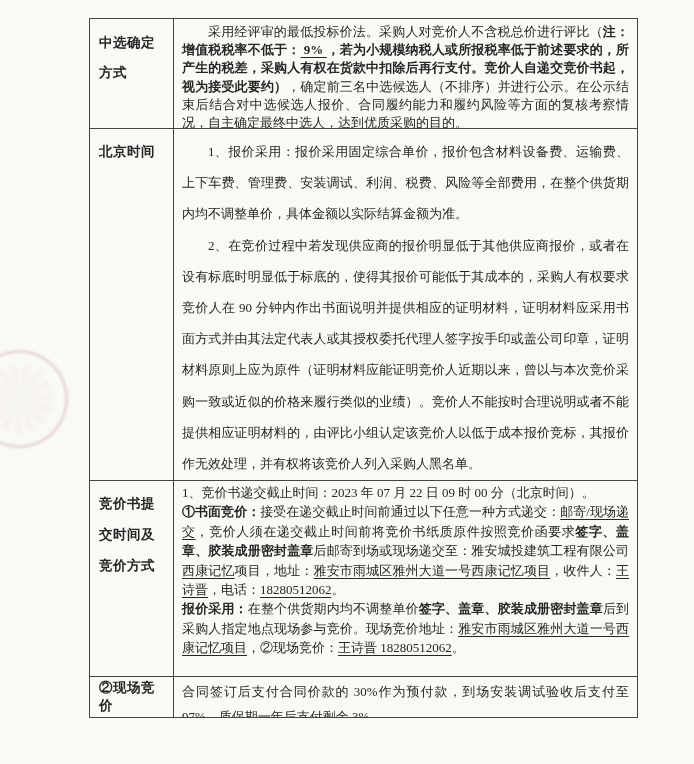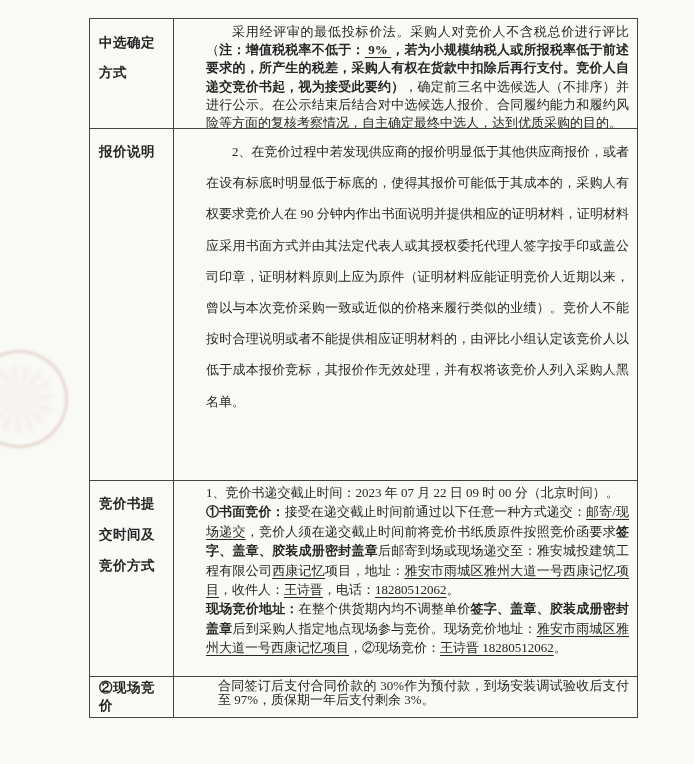--- a/index.html
+++ b/index.html
@@ -59,70 +59,71 @@
     font-size:13.5px;
     padding:7px 6px 0 9px;
     overflow:hidden;
     letter-spacing:.5px;
   }
   .content{
     font-size:13px;
     overflow:hidden;
   }
   .para{text-align:justify;text-justify:inter-character;}
-  .para.indent{text-indent:2em;margin-left:24px;}
+  .para.indent{text-indent:2em;}
   .b{font-weight:bold;}
   .u{text-decoration:underline;text-decoration-thickness:1px;text-underline-offset:3px;}
 
   
   .r1{height:110px;}
   .r1 .label{line-height:30px;padding-top:9px;}
   .r1 .content{padding:4px 8px 0 8px;line-height:18.2px;}
   
   .r2{height:352px;}
   .r2 .label{padding-top:14px;line-height:18px;}
   .r2 .content{padding:7px 8px 0 8px;line-height:31.2px;}
   
   .r3{height:196px;}
   .r3 .label{line-height:31px;padding-top:7px;}
-  .r3 .content{padding:2px 8px 0 8px;line-height:19.4px;margin-left:24px;}
+  .r3 .content{padding:2px 8px 0 8px;line-height:19.4px;}
   
   .r4{height:40px;}
   .r4 .label{display:flex;align-items:center;padding-top:0;}
-  .r4 .content{padding:2px 8px 0 8px;line-height:14px;margin-left:36px;}
+  .r4 .content{padding:2px 8px 0 8px;line-height:25px;}
 </style>
 </head>
 <body>
 
 <div class="page">
 
   <div class="stamp"></div>
 
   <div class="doc-table">
 
     <div class="row r1">
       <div class="label">中选确定方式</div>
       <div class="content">
           <div class="para indent"><span>采用经评审的最低投标价法。采购人对竞价人不含税总价进行评比（</span><span class="b">注：增值税税率不低于：</span><span class="b u"> 9% </span><span class="b">，若为小规模纳税人或所报税率低于前述要求的，所产生的税差，采购人有权在货款中扣除后再行支付。竞价人自递交竞价书起，视为接受此要约）</span><span>，确定前三名中选候选人（不排序）并进行公示。在公示结束后结合对中选候选人报价、合同履约能力和履约风险等方面的复核考察情况，自主确定最终中选人，达到优质采购的目的。</span></div>
         </div>
     </div>
 
     <div class="row r2">
-      <div class="label">报价说明</div>
+      <div class="label">北京时间</div>
       <div class="content">
+          <div class="para indent"><span>1、报价采用：报价采用固定综合单价，报价包含材料设备费、运输费、上下车费、管理费、安装调试、利润、税费、风险等全部费用，在整个供货期内均不调整单价，具体金额以实际结算金额为准。</span></div>
           <div class="para indent"><span>2、在竞价过程中若发现供应商的报价明显低于其他供应商报价，或者在设有标底时明显低于标底的，使得其报价可能低于其成本的，采购人有权要求竞价人在 90 分钟内作出书面说明并提供相应的证明材料，证明材料应采用书面方式并由其法定代表人或其授权委托代理人签字按手印或盖公司印章，证明材料原则上应为原件（证明材料应能证明竞价人近期以来，曾以与本次竞价采购一致或近似的价格来履行类似的业绩）。竞价人不能按时合理说明或者不能提供相应证明材料的，由评比小组认定该竞价人以低于成本报价竞标，其报价作无效处理，并有权将该竞价人列入采购人黑名单。</span></div>
         </div>
     </div>
 
     <div class="row r3">
       <div class="label">竞价书提交时间及竞价方式</div>
       <div class="content">
           <div class="para"><span>1、竞价书递交截止时间：2023 年 07 月 22 日 09 时 00 分（北京时间）。</span></div>
           <div class="para"><span class="b">①书面竞价：</span><span>接受在递交截止时间前通过以下任意一种方式递交：</span><span class="u">邮寄/现场递交</span><span>，竞价人须在递交截止时间前将竞价书纸质原件按照竞价函要求</span><span class="b">签字、盖章、胶装成册密封盖章</span><span>后邮寄到场或现场递交至：雅安城投建筑工程有限公司</span><span class="u">西康记忆</span><span>项目，地址：</span><span class="u">雅安市雨城区雅州大道一号西康记忆项目</span><span>，收件人：</span><span class="u">王诗晋</span><span>，电话：</span><span class="u">18280512062</span><span>。</span></div>
-          <div class="para"><span class="b">现场竞价地址：</span><span>在整个供货期内均不调整单价</span><span class="b">签字、盖章、胶装成册密封盖章</span><span>后到采购人指定地点现场参与竞价。现场竞价地址：</span><span class="u">雅安市雨城区雅州大道一号西康记忆项目</span><span>，②现场竞价：</span><span class="u">王诗晋 18280512062</span><span>。</span></div>
+          <div class="para"><span class="b">报价采用：</span><span>在整个供货期内均不调整单价</span><span class="b">签字、盖章、胶装成册密封盖章</span><span>后到采购人指定地点现场参与竞价。现场竞价地址：</span><span class="u">雅安市雨城区雅州大道一号西康记忆项目</span><span>，②现场竞价：</span><span class="u">王诗晋 18280512062</span><span>。</span></div>
         </div>
     </div>
 
     <div class="row r4">
       <div class="label">②现场竞价</div>
       <div class="content">
           <div class="para"><span>合同签订后支付合同价款的 30%作为预付款，到场安装调试验收后支付至 97%，质保期一年后支付剩余 3%。</span></div>
         </div>
     </div>
 

